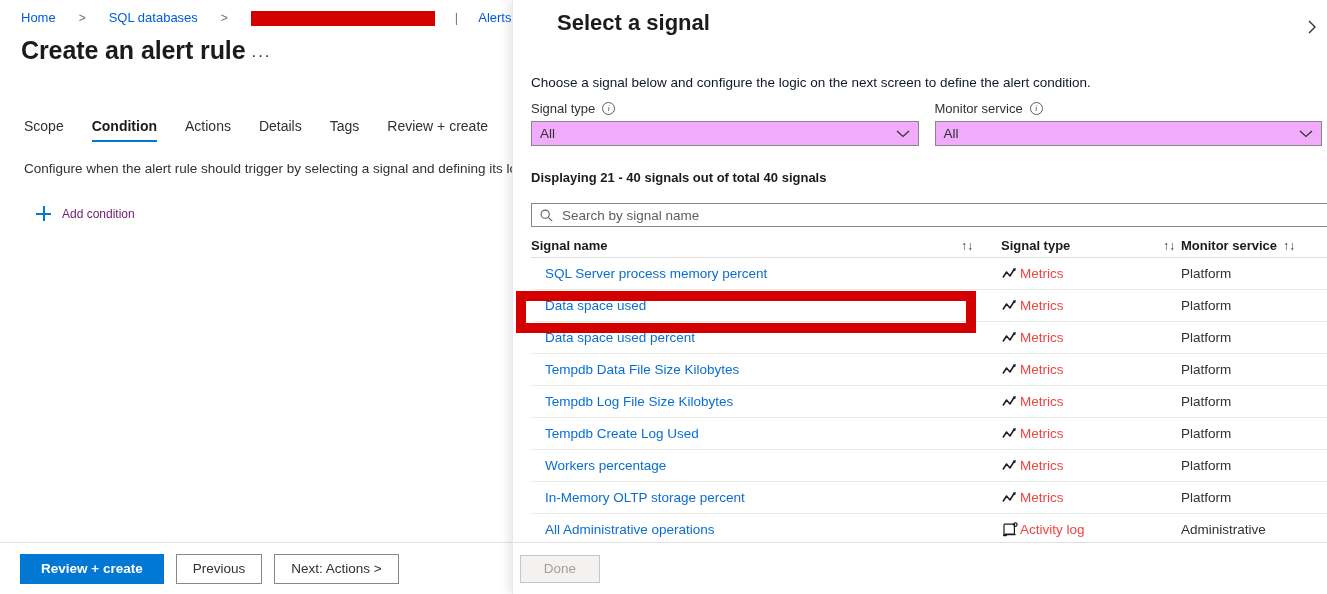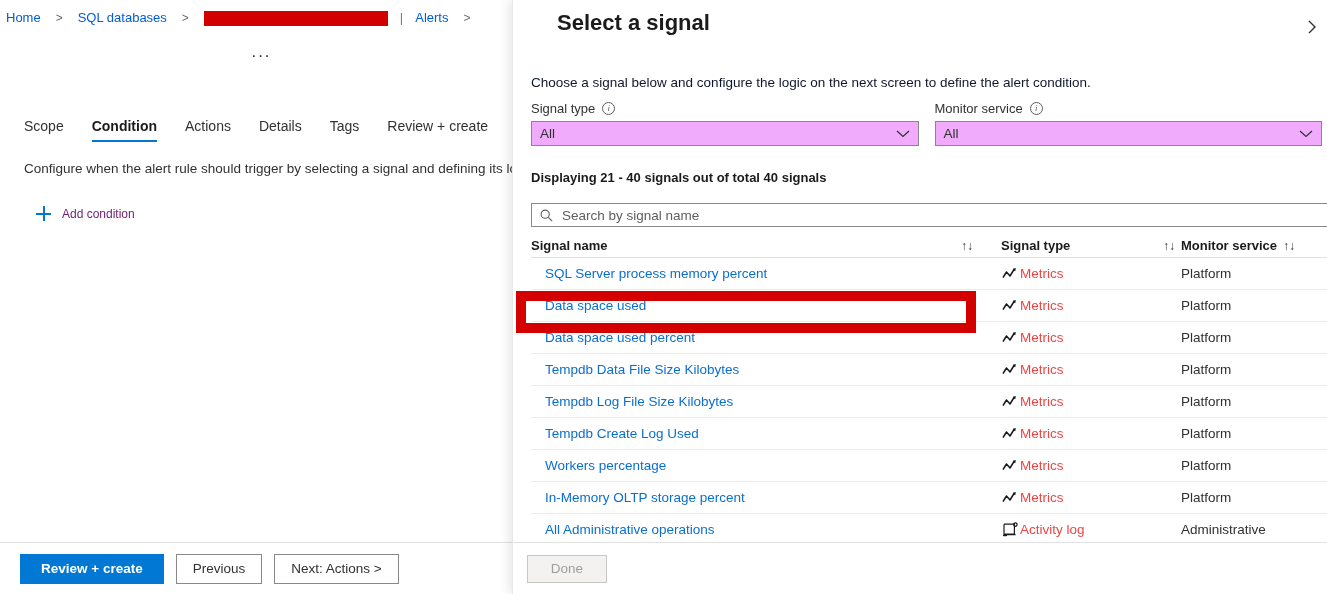--- a/index.html
+++ b/index.html
@@ -13,24 +13,24 @@
   #root { position: relative; width: 1327px; height: 594px; background: #fff; }
 
   
   .left-pane {
     position: absolute; left: 0; top: 0;
     width: 512px; height: 594px;
     background: #ffffff;
     overflow: hidden;
   }
   .breadcrumb {
-    position: absolute; left: 6px; top: 9px;
+    position: absolute; left: 21px; top: 9px;
     font-size: 13px; line-height: 18px;
     white-space: nowrap;
-    display: flex; align-items: center; gap: 8px;
+    display: flex; align-items: center; gap: 16px;
   }
   .bc-link { color: #015cda; cursor: pointer; }
   .bc-sep { color: #6d6d6d; margin: 0 7px; font-size: 12px; }
   .bc-redacted {
     display: inline-block;
     width: 184px; height: 15px;
     background: #d40000;
     vertical-align: middle;
   }
   .bc-pipe { color: #797979; margin: 0 4px; }
@@ -227,21 +227,21 @@
     pointer-events: none;
     z-index: 20;
   }
 
   .panel-bottom {
     position: absolute; left: 0; bottom: 0;
     width: 815px; height: 52px;
     background: #ffffff;
     border-top: 1px solid #e1e1e1;
     display: flex; align-items: center;
-    padding-left: 14px;
+    padding-left: 7px;
   }
   .btn-done { width: 80px; height: 28px; }
 </style>
 </head>
 <body>
 
 <div id="root">
 
   <div class="left-pane">
 
@@ -249,20 +249,21 @@
       <span class="bc-link">Home</span>
       <span class="bc-sep">&gt;</span>
       <span class="bc-link">SQL databases</span>
       <span class="bc-sep">&gt;</span>
       <span class="bc-redacted"></span>
       <span class="bc-pipe">|</span>
       <span class="bc-link">Alerts</span>
       <span class="bc-sep">&gt;</span>
     </div>
 
+    <div class="page-title">Create an alert rule</div>
     <div class="title-ellipsis">···</div>
 
     <div class="tabs">
       <div class="tab">Scope</div>
       <div class="tab active">Condition</div>
       <div class="tab">Actions</div>
       <div class="tab">Details</div>
       <div class="tab">Tags</div>
       <div class="tab">Review + create</div>
     </div>

